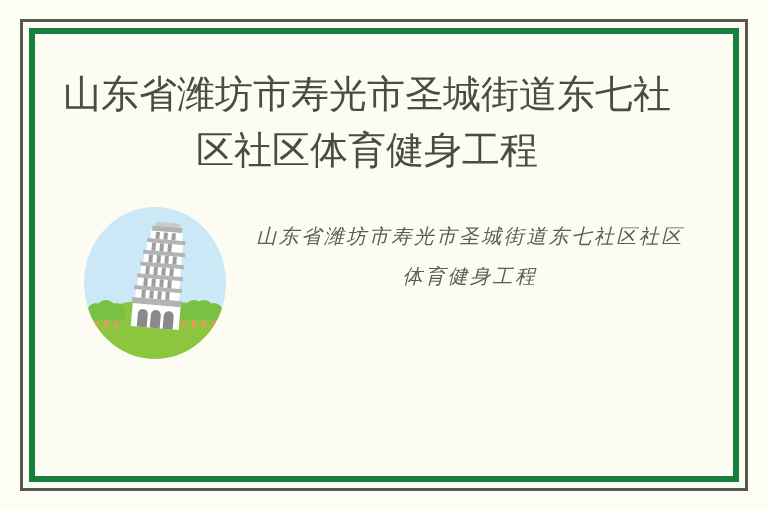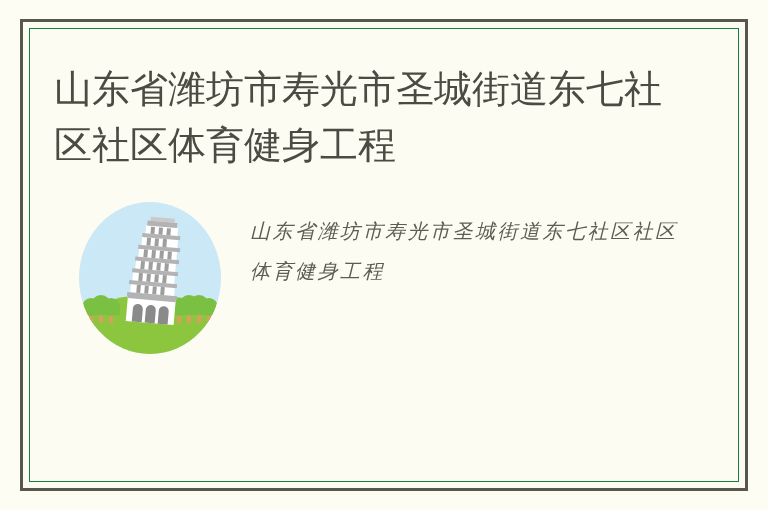--- a/index.html
+++ b/index.html
@@ -34,23 +34,24 @@
     box-sizing: border-box;
     background: #fcfcf3;
   }
 
   .frame-inner {
     position: absolute;
     left: 6px;
     top: 6px;
     right: 6px;
     bottom: 6px;
-    border: 1px solid #15803d;
+    border: 6px solid #15803d;
     box-sizing: border-box;
     background: #fcfcf3;
+    text-align: center;
   }
 
   .card-body {
     position: absolute;
     left: 0;
     top: 0;
     right: 0;
     bottom: 0;
   }
 

